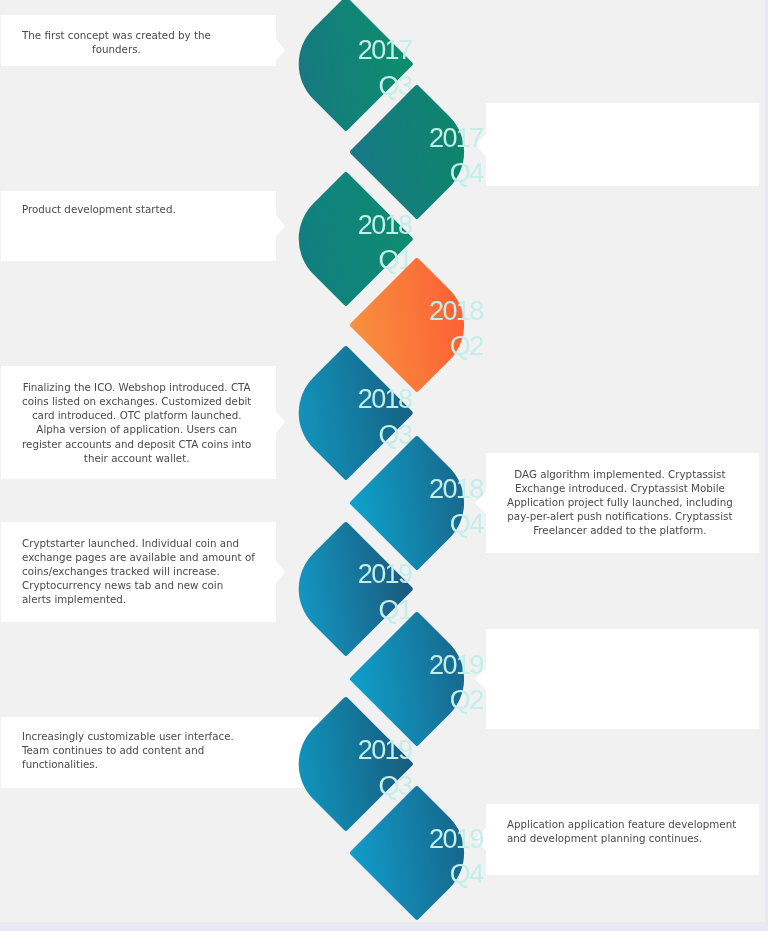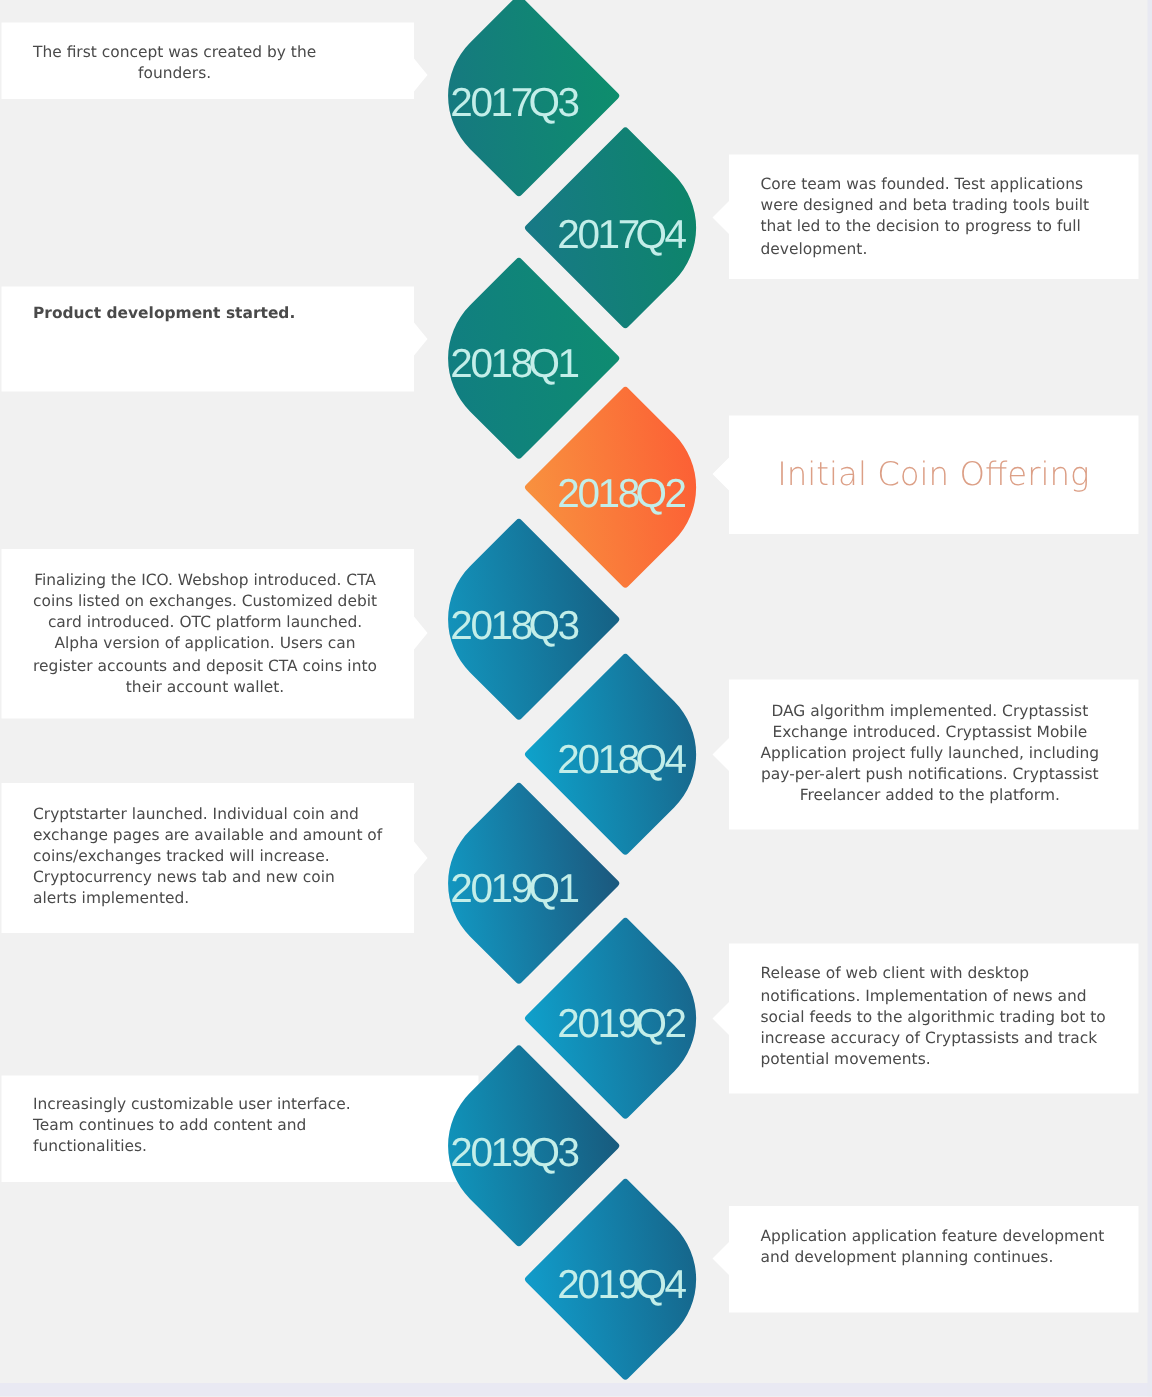--- a/index.html
+++ b/index.html
@@ -15,21 +15,21 @@
   .card .body{position:absolute;color:#4a4a4a;font-size:10.3px;line-height:14.1px;white-space:pre-line;}
   .card .nib{position:absolute;width:0;height:0;}
   .card.left .nib{border-top:11.3px solid transparent;border-bottom:11.3px solid transparent;border-left:9.8px solid #ffffff;}
   .card.right .nib{border-top:11.3px solid transparent;border-bottom:11.3px solid transparent;border-right:11.3px solid #ffffff;}
   .card.ico .body{color:#dc9f86;font-size:21.6px;line-height:24px;font-weight:300;left:0 !important;width:100%;text-align:center;}
 
   
   .dia{position:absolute;}
   .dia svg{display:block;position:absolute;left:0;top:0;}
   .dia .lbl{position:absolute;left:-4px;top:4.5px;-webkit-font-smoothing:antialiased;width:100%;height:100%;
-            display:flex;flex-direction:row;align-items:center;justify-content:center;
+            display:flex;flex-direction:column;align-items:flex-end;justify-content:center;
             font-family:"Liberation Sans",sans-serif;
             color:#c3eee9;font-size:27px;letter-spacing:-1.6px;line-height:35.5px;font-weight:400;}
   .dia .lbl span{margin-right:-1.6px;}
   .dia .lbl, .card .body{opacity:0.999;}
 
   .bottombar{position:absolute;left:0;width:768px;background:#e9e9f3;}
   .rightstrip{position:absolute;top:0;height:931px;background:#e8e9f2;}
 </style>
 </head>
 <body>
@@ -52,65 +52,57 @@
       <path d="M 67.9 0 L 134.032 66.132 Q 135.8 67.9 134.032 69.668 L 69.668 134.032 Q 67.9 135.8 66.132 134.032 L 35.355 103.255 A 50 50 0 0 1 35.355 32.545 L 66.132 1.768 Q 67.9 0 69.668 1.768 Z" fill="url(#grad-2017-q3)"></path>
     </svg>
     <div class="lbl">
       <span>2017</span>
       <span>Q3</span>
     </div>
   </div>
 
   <div class="card right" style="left:486px;top:103.3px;width:272.5px;height:83.2px;">
     <div class="nib" style="left:-11.3px;top:30.3px;"></div>
-    <div class="body" style="left:21px;top:13px;">Core team was founded. Test applications
-were designed and beta trading tools built
-that led to the decision to progress to full
-development.</div>
   </div>
   <div class="dia" style="left:349.3px;top:84.1px;width:135.8px;height:135.8px;">
     <svg width="135.8" height="135.8" viewBox="0 0 135.8 135.8">
       <defs>
         <linearGradient id="grad-2017-q4" x1="0%" y1="59%" x2="100%" y2="41%">
           <stop offset="0%" stop-color="#187987"></stop>
             <stop offset="100%" stop-color="#0d856a"></stop>
         </linearGradient>
       </defs>
       <path d="M 67.9 0 L 100.445 32.545 A 50 50 0 0 1 100.445 103.255 L 69.668 134.032 Q 67.9 135.8 66.132 134.032 L 1.768 69.668 Q 0 67.9 1.768 66.132 L 66.132 1.768 Q 67.9 0 69.668 1.768 Z" fill="url(#grad-2017-q4)"></path>
     </svg>
     <div class="lbl">
       <span>2017</span>
       <span>Q4</span>
     </div>
   </div>
 
-  <div class="card left" style="left:1px;top:191px;width:275px;height:70px;font-weight:bold;">
+  <div class="card left" style="left:1px;top:191px;width:275px;height:70px;">
     <div class="nib" style="left:275px;top:23.7px;"></div>
     <div class="body" style="left:21px;top:10.9px;">Product development started.</div>
   </div>
   <div class="dia" style="left:278px;top:170.7px;width:135.8px;height:135.8px;">
     <svg width="135.8" height="135.8" viewBox="0 0 135.8 135.8">
       <defs>
         <linearGradient id="grad-2018-q1" x1="0%" y1="59%" x2="100%" y2="41%">
           <stop offset="0%" stop-color="#117e81"></stop>
             <stop offset="100%" stop-color="#0e8c70"></stop>
         </linearGradient>
       </defs>
       <path d="M 67.9 0 L 134.032 66.132 Q 135.8 67.9 134.032 69.668 L 69.668 134.032 Q 67.9 135.8 66.132 134.032 L 35.355 103.255 A 50 50 0 0 1 35.355 32.545 L 66.132 1.768 Q 67.9 0 69.668 1.768 Z" fill="url(#grad-2018-q1)"></path>
     </svg>
     <div class="lbl">
       <span>2018</span>
       <span>Q1</span>
     </div>
   </div>
 
-  <div class="card right ico" style="left:486px;top:277px;width:272.5px;height:79px;">
-    <div class="nib" style="left:-11.3px;top:28.2px;"></div>
-    <div class="body" style="left:21px;top:28px;">Initial Coin Offering</div>
-  </div>
   <div class="dia" style="left:349.3px;top:257.1px;width:135.8px;height:135.8px;">
     <svg width="135.8" height="135.8" viewBox="0 0 135.8 135.8">
       <defs>
         <linearGradient id="grad-2018-q2" x1="0%" y1="59%" x2="100%" y2="41%">
           <stop offset="0%" stop-color="#f8923f"></stop>
             <stop offset="100%" stop-color="#fc6035"></stop>
         </linearGradient>
       </defs>
       <path d="M 67.9 0 L 100.445 32.545 A 50 50 0 0 1 100.445 103.255 L 69.668 134.032 Q 67.9 135.8 66.132 134.032 L 1.768 69.668 Q 0 67.9 1.768 66.132 L 66.132 1.768 Q 67.9 0 69.668 1.768 Z" fill="url(#grad-2018-q2)"></path>
     </svg>
@@ -188,25 +180,20 @@
       <path d="M 67.9 0 L 134.032 66.132 Q 135.8 67.9 134.032 69.668 L 69.668 134.032 Q 67.9 135.8 66.132 134.032 L 35.355 103.255 A 50 50 0 0 1 35.355 32.545 L 66.132 1.768 Q 67.9 0 69.668 1.768 Z" fill="url(#grad-2019-q1)"></path>
     </svg>
     <div class="lbl">
       <span>2019</span>
       <span>Q1</span>
     </div>
   </div>
 
   <div class="card right" style="left:486px;top:629.3px;width:272.5px;height:99.8px;">
     <div class="nib" style="left:-11.3px;top:38.6px;"></div>
-    <div class="body" style="left:21px;top:13.2px;">Release of web client with desktop
-notifications. Implementation of news and
-social feeds to the algorithmic trading bot to
-increase accuracy of Cryptassists and track
-potential movements.</div>
   </div>
   <div class="dia" style="left:349.3px;top:610.7px;width:135.8px;height:135.8px;">
     <svg width="135.8" height="135.8" viewBox="0 0 135.8 135.8">
       <defs>
         <linearGradient id="grad-2019-q2" x1="0%" y1="59%" x2="100%" y2="41%">
           <stop offset="0%" stop-color="#0fa1cc"></stop>
             <stop offset="100%" stop-color="#18678d"></stop>
         </linearGradient>
       </defs>
       <path d="M 67.9 0 L 100.445 32.545 A 50 50 0 0 1 100.445 103.255 L 69.668 134.032 Q 67.9 135.8 66.132 134.032 L 1.768 69.668 Q 0 67.9 1.768 66.132 L 66.132 1.768 Q 67.9 0 69.668 1.768 Z" fill="url(#grad-2019-q2)"></path>

